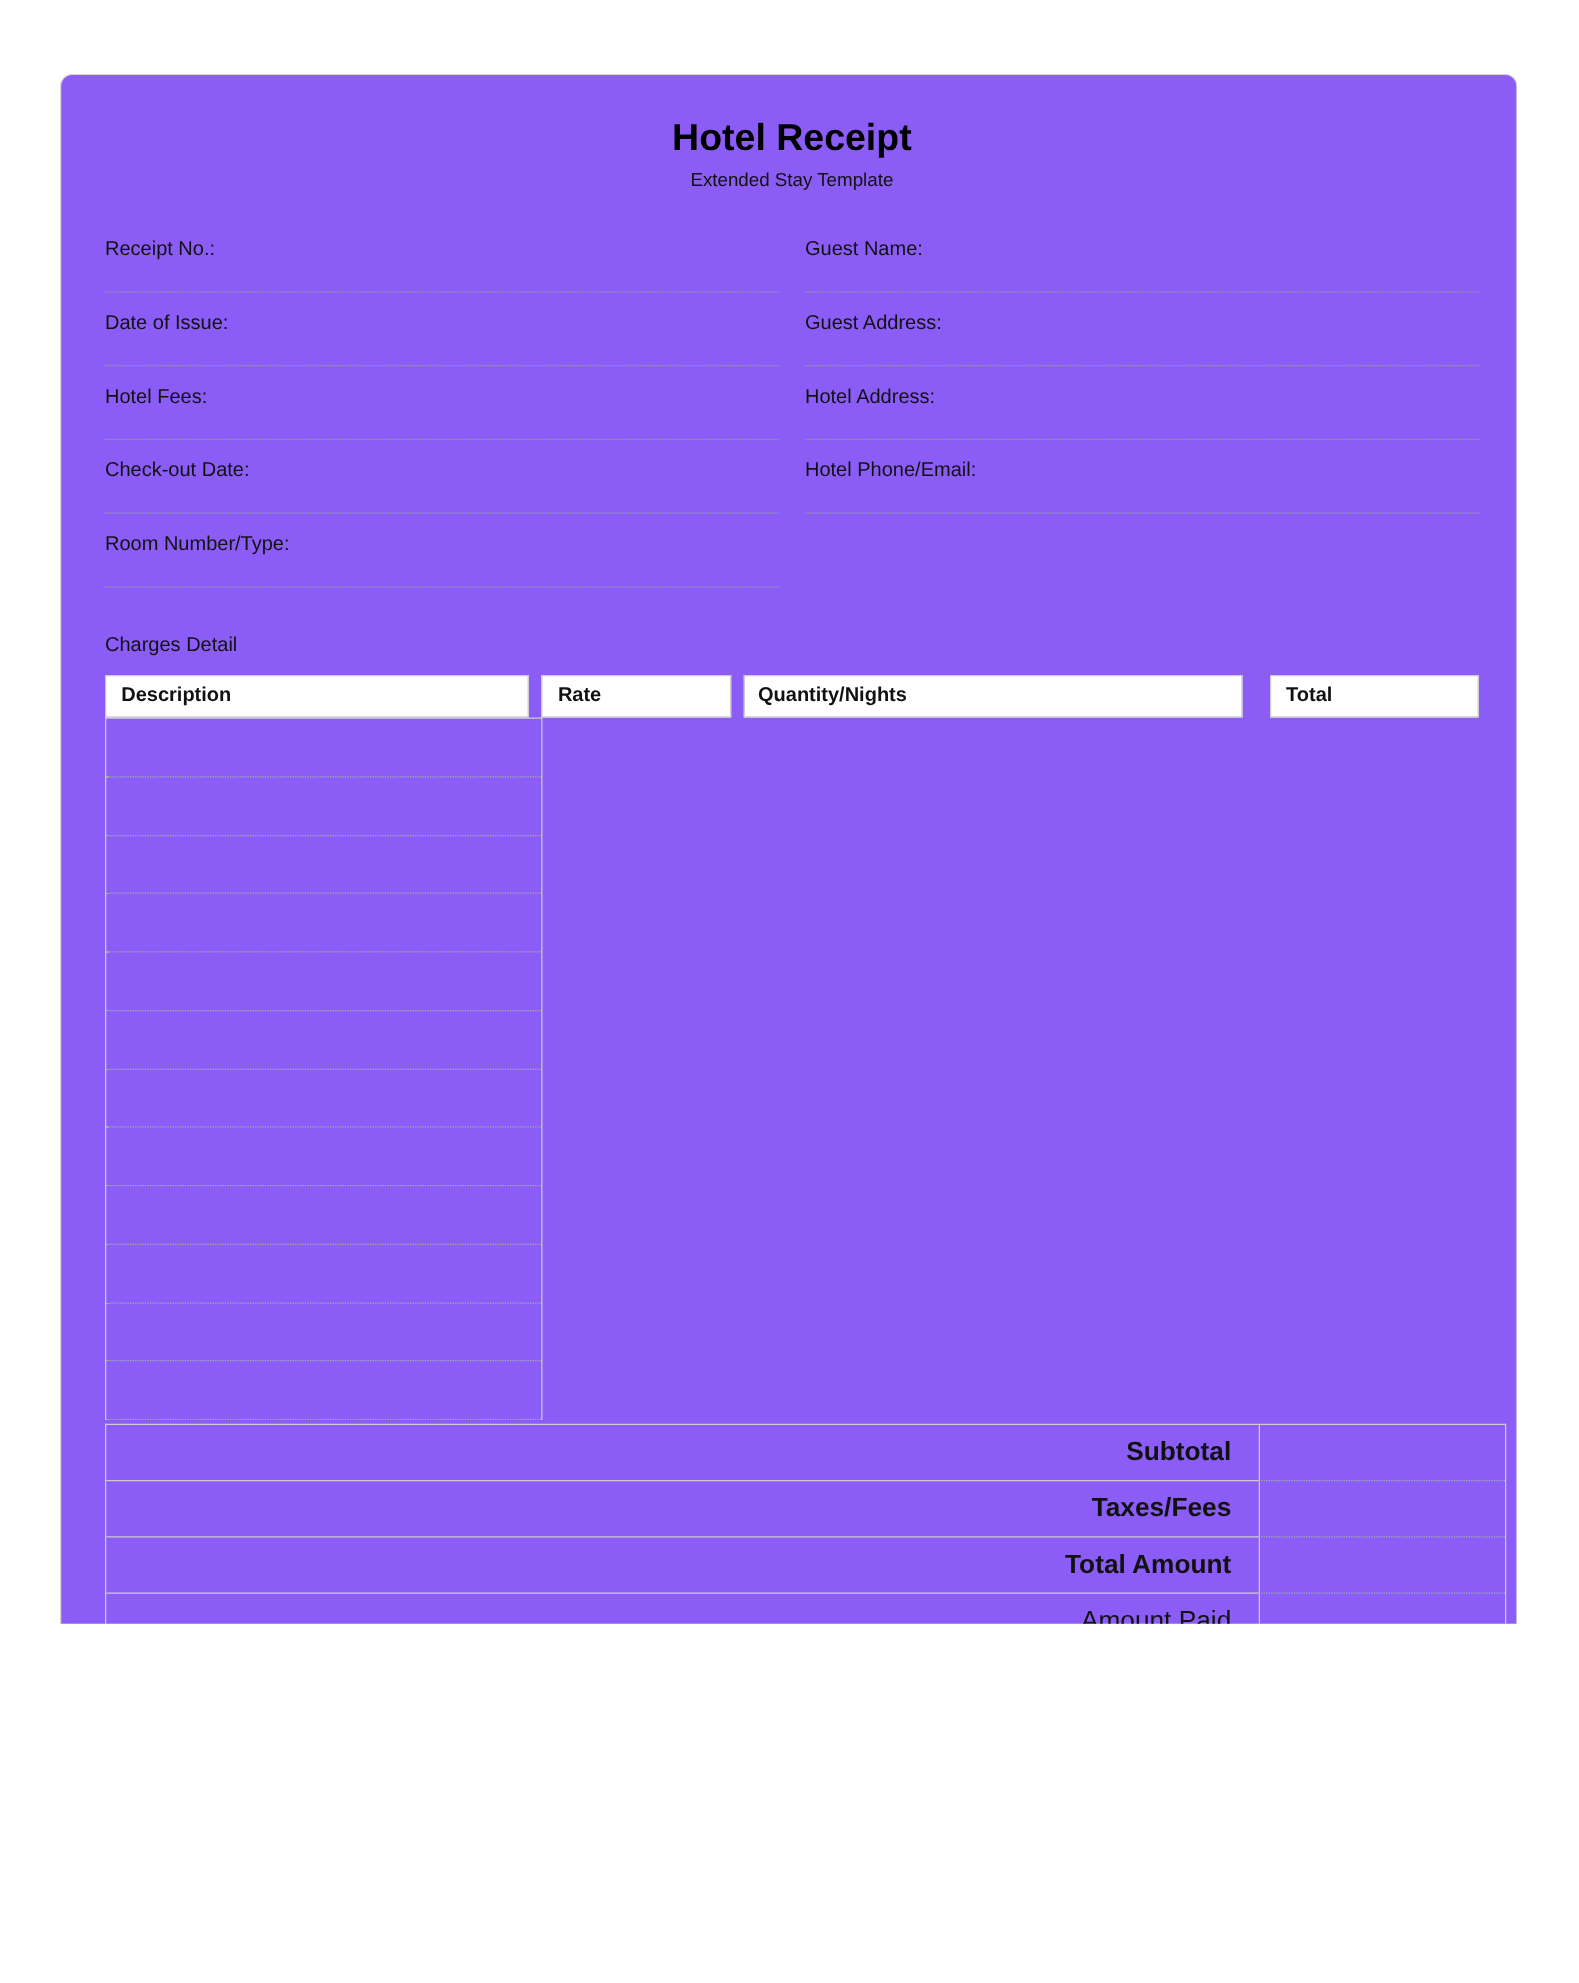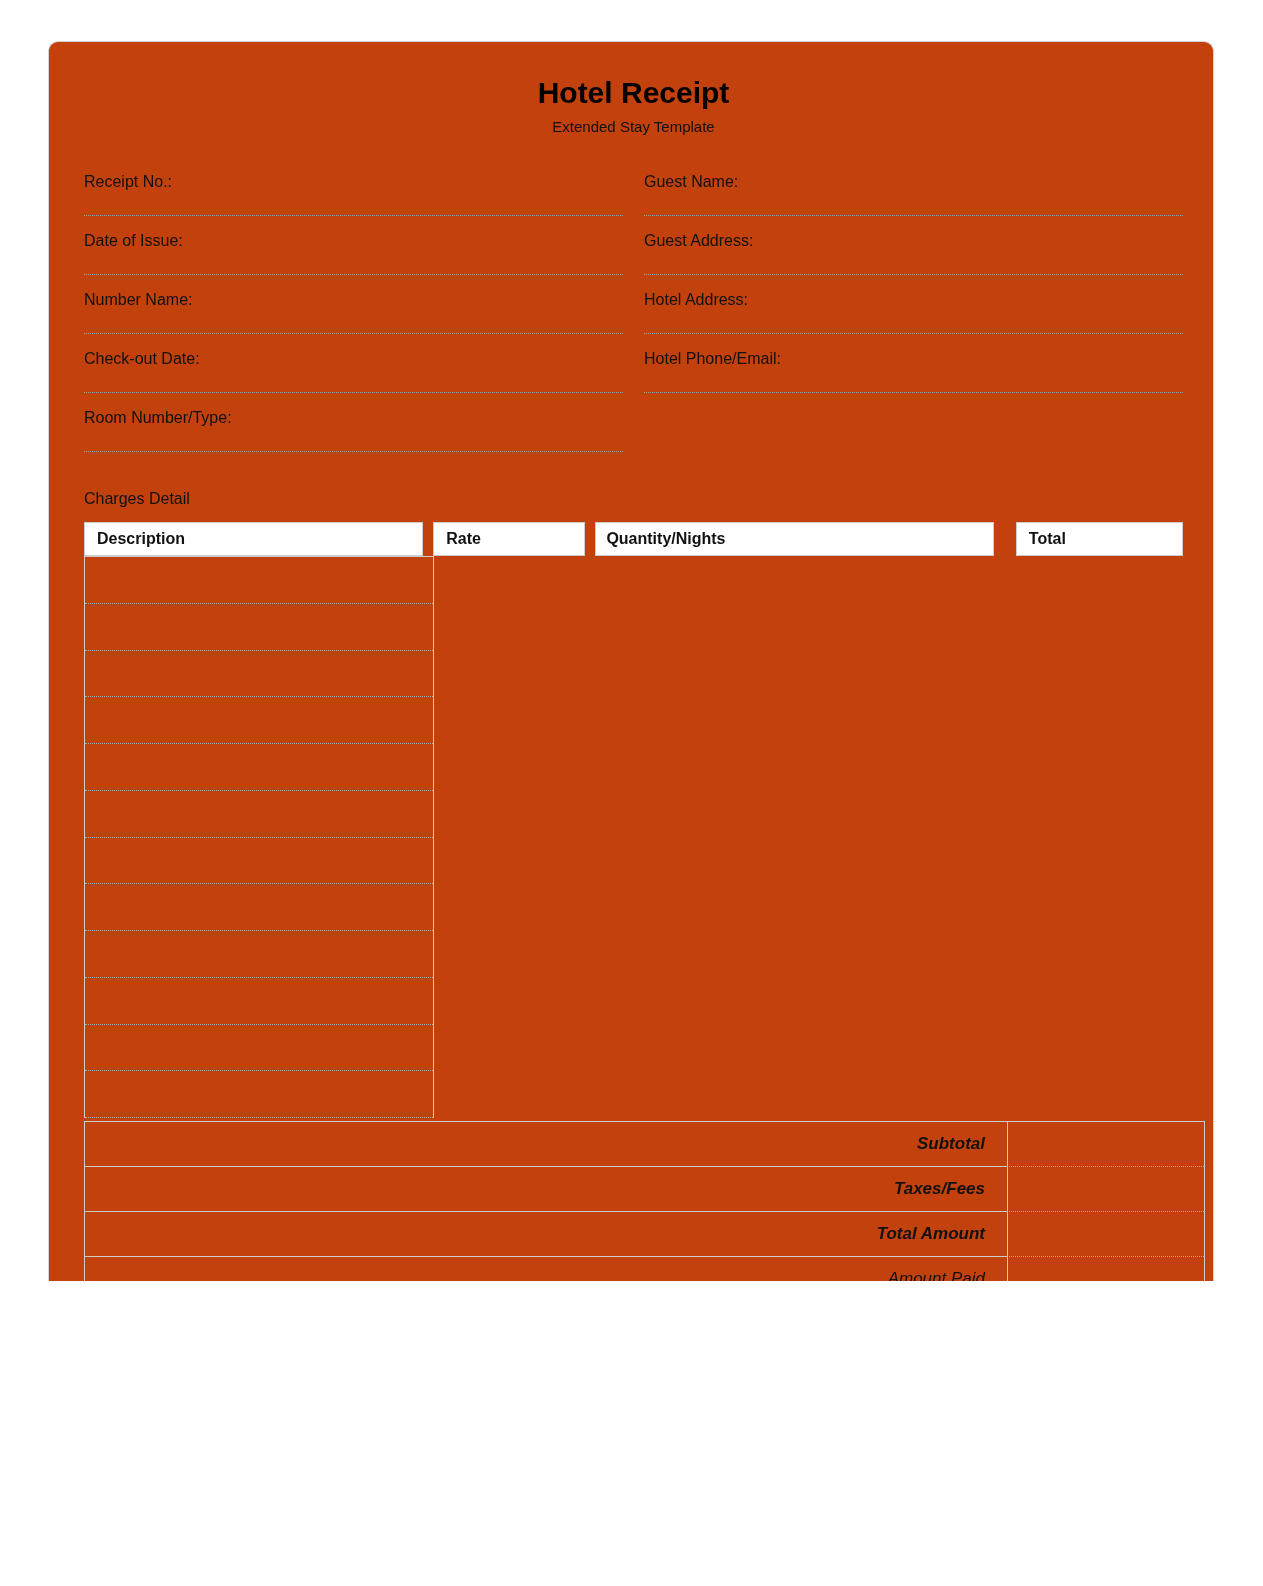--- a/index.html
+++ b/index.html
@@ -11,25 +11,25 @@
   }
   body {
     position: relative;
     width: 1263px;
     height: 1586px;
     overflow: hidden;
   }
   .card {
     position: absolute;
     left: 48px;
-    top: 41px;
+    top: 59px;
     box-sizing: border-box;
     width: 1166px;
     height: 1240px;
-    background: #c2410c;
+    background: #8b5cf6;
     border: 1px solid #d6d6d6;
     border-bottom: none;
     border-radius: 10px 10px 0 0;
     overflow: hidden;
   }
   .card-inner { padding: 0 0 0 35px; }
 
   .title {
     margin: 36px 0 0 0;
     width: 1099px;
@@ -118,23 +118,22 @@
   }
   .summary-row { display: flex; height: 45px; }
   .summary-label {
     box-sizing: border-box;
     flex: 1;
     border-bottom: 1px solid #cccccc;
     display: flex;
     align-items: center;
     justify-content: flex-end;
     padding-right: 22px;
-    font-size: 17px;
+    font-size: 21px;
     font-weight: bold;
-    font-style: italic;
   }
   .summary-label.regular { font-weight: normal; }
   .summary-value {
     box-sizing: border-box;
     width: 197px;
     border-left: 1px solid #cccccc;
     border-bottom: 1px dotted #aaaaaa;
     font-size: 16px;
     padding: 6px 10px;
   }
@@ -155,21 +154,21 @@
       <div class="field">
         <span class="field-label">Guest Name:</span>
       </div>
       <div class="field">
         <span class="field-label">Date of Issue:</span>
       </div>
       <div class="field">
         <span class="field-label">Guest Address:</span>
       </div>
       <div class="field">
-        <span class="field-label">Number Name:</span>
+        <span class="field-label">Hotel Fees:</span>
       </div>
       <div class="field">
         <span class="field-label">Hotel Address:</span>
       </div>
       <div class="field">
         <span class="field-label">Check-out Date:</span>
       </div>
       <div class="field">
         <span class="field-label">Hotel Phone/Email:</span>
       </div>

